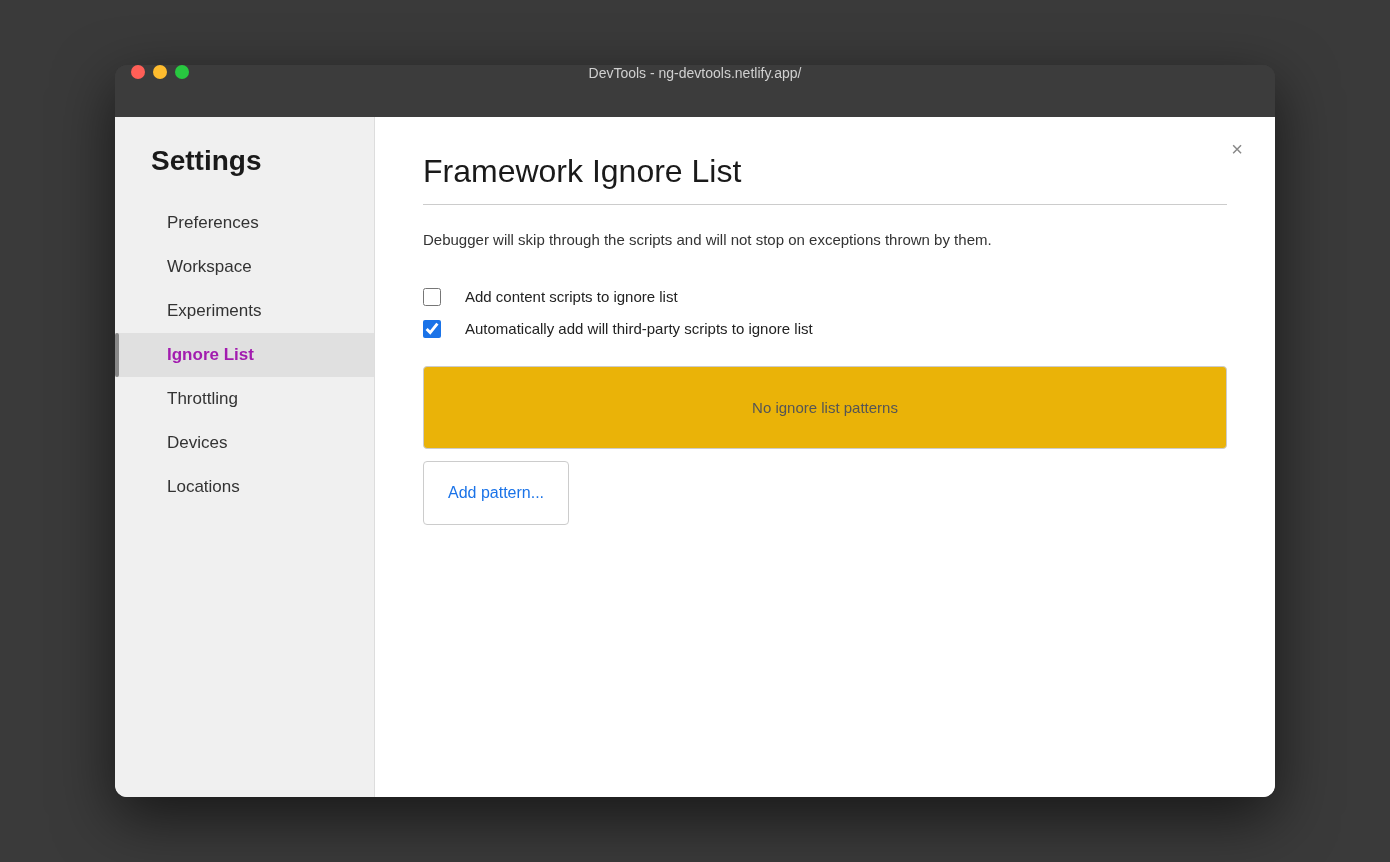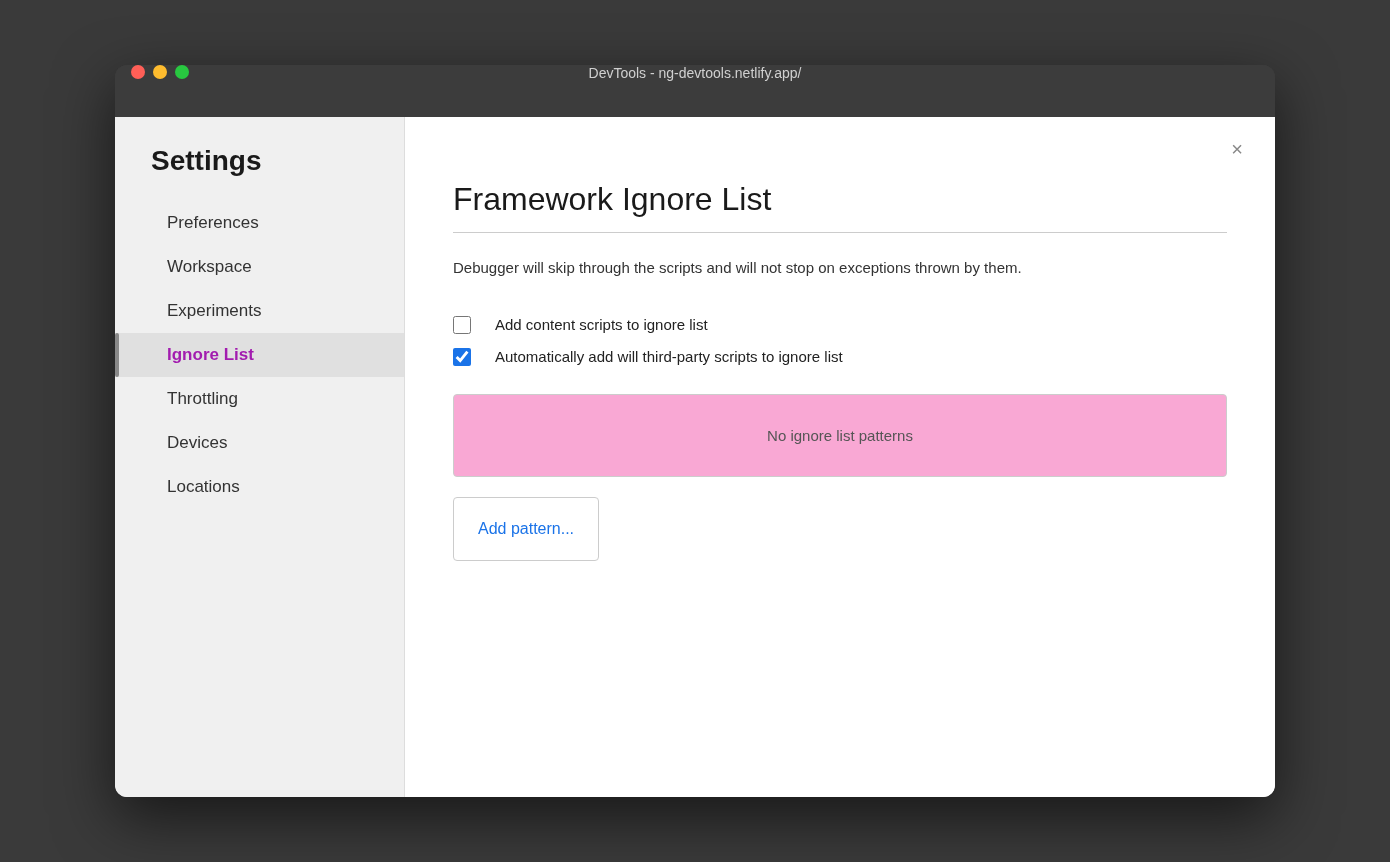--- a/index.html
+++ b/index.html
@@ -58,21 +58,21 @@
 
     .window-content {
       background: #f5f5f5;
       display: flex;
       min-height: 680px;
       border-radius: 0 0 12px 12px;
     }
 
     
     .sidebar {
-      width: 290px;
+      width: 260px;
       background: #f0f0f0;
       padding: 28px 0 28px 0;
       border-right: 1px solid #ddd;
       flex-shrink: 0;
     }
 
     .sidebar-title {
       font-size: 28px;
       font-weight: 600;
       color: #1a1a1a;
@@ -130,21 +130,20 @@
       border: none;
       line-height: 1;
       padding: 4px 8px;
     }
 
     .section-title {
       font-size: 32px;
       font-weight: 500;
       color: #1a1a1a;
       margin-bottom: 14px;
-      margin-top: 28px;
     }
 
     .divider {
       border: none;
       border-top: 1px solid #ccc;
       margin-bottom: 24px;
     }
 
     .description {
       font-size: 15px;
@@ -176,26 +175,26 @@
       flex-shrink: 0;
     }
 
     .ignore-list-box {
       border: 1px solid #ccc;
       border-radius: 4px;
       padding: 32px;
       text-align: center;
       font-size: 15px;
       color: #555;
-      margin-bottom: 20px;
+      margin-bottom: 12px;
       min-height: 80px;
       display: flex;
       align-items: center;
       justify-content: center;
-      background: #f9a8d4;
+      background: #eab308;
     }
 
     .add-pattern-btn {
       border: 1px solid #ccc;
       background: #fff;
       color: #1a73e8;
       font-size: 16px;
       font-weight: 500;
       padding: 22px 24px;
       border-radius: 4px;

